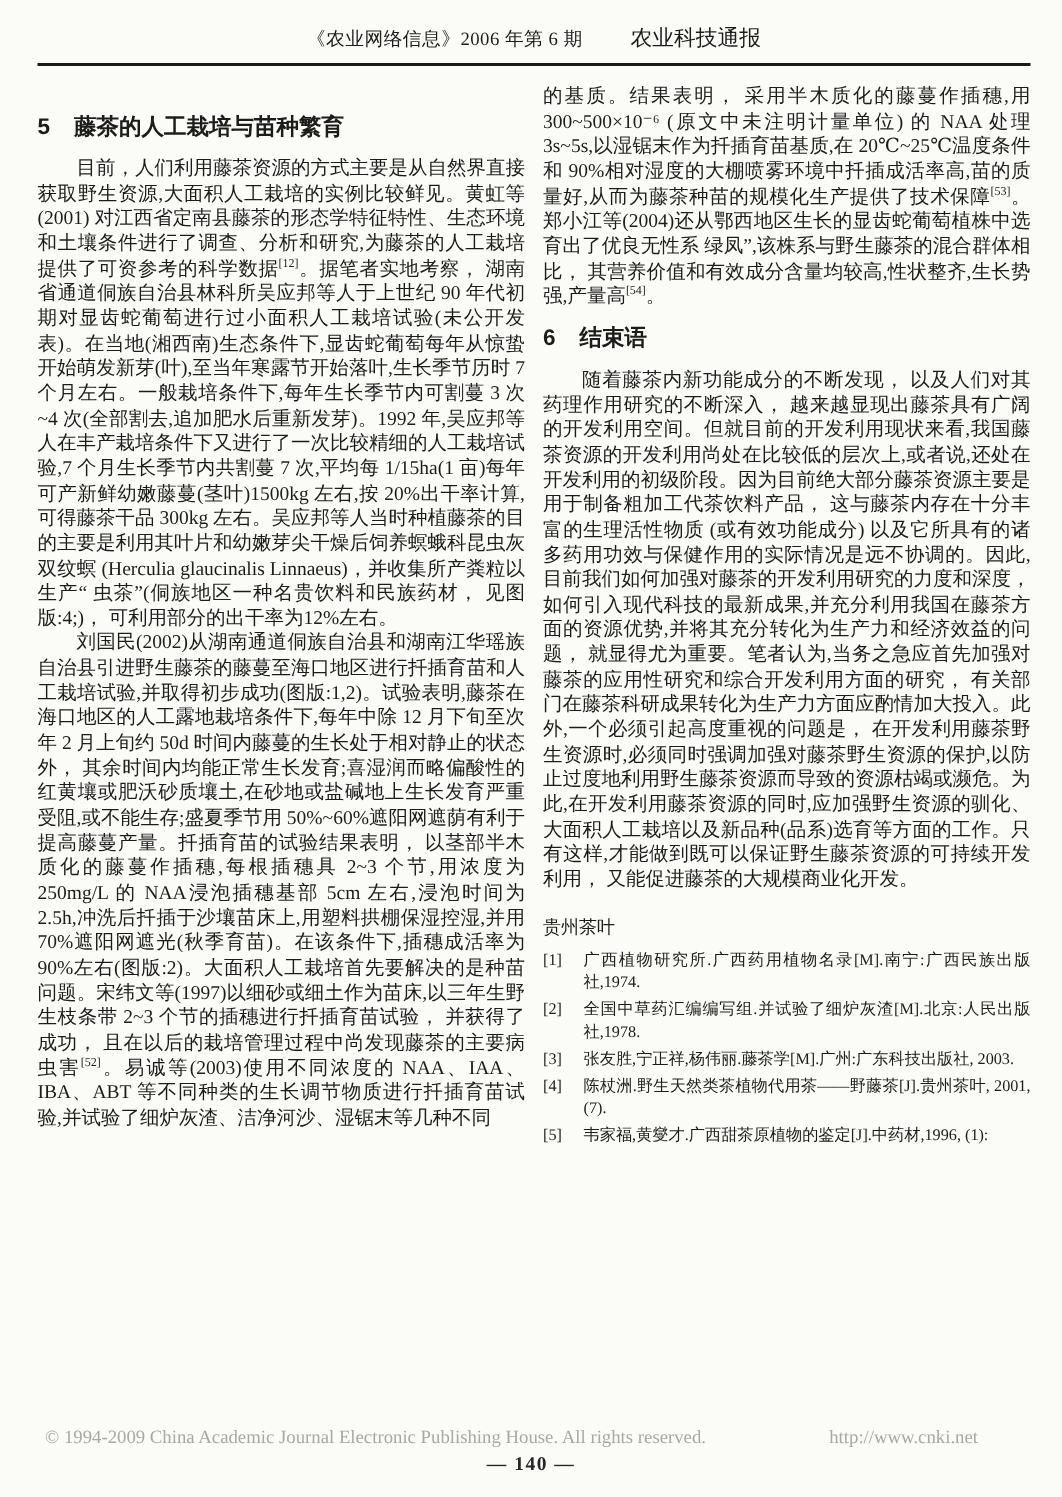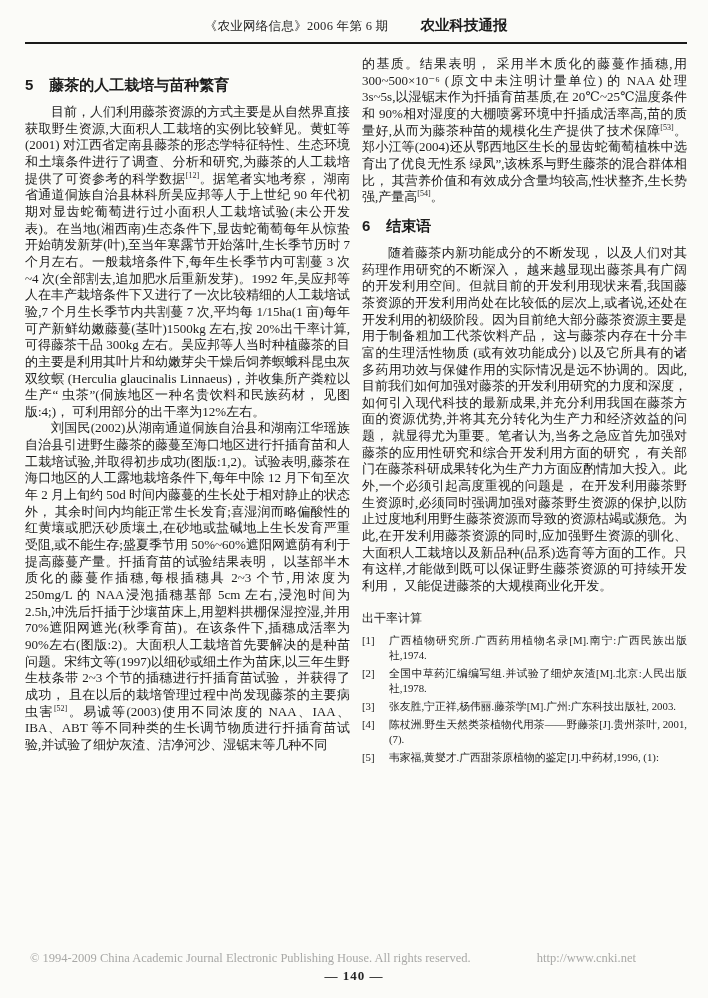--- a/index.html
+++ b/index.html
@@ -15,21 +15,21 @@
   
   .header {
     position:absolute; top:16px; left:25px; right:21px;
     text-align:center;
     border-bottom:2px solid #1a1a1a;
     padding-bottom:7px;
     white-space:nowrap;
   }
   .journal { font-size:12.5px; letter-spacing:0.3px; }
   .bulletin {
-    font-size:14.5px; font-weight:bold; margin-left:28px;
+    font-size:14.5px; font-weight:normal; margin-left:28px;
     font-family:"Liberation Sans","DejaVu Sans",sans-serif;
   }
 
   
   .columns {
     position:absolute; top:56px; left:25px; right:21px;
     display:flex; gap:12px;
   }
   .col {
     width:325px; height:882px; overflow:hidden;
@@ -48,21 +48,21 @@
   sup { font-size:8px; line-height:0; vertical-align:super; }
 
   
   .refs-title { font-size:12px; margin:15px 0 7px 0; text-indent:0; }
   .ref { display:flex; font-size:10.8px; line-height:14.9px; margin-bottom:3px; }
   .ref-num { flex:none; width:27px; }
   .ref-text { flex:1; text-align:justify; }
 
   
   .footer-line {
-    position:absolute; top:951px; left:30px; right:72px;
+    position:absolute; top:951px; left:30px; right:56px;
     display:flex; justify-content:space-between;
     color:#a8a8a6; font-size:12.5px; white-space:nowrap;
   }
   .page-number {
     position:absolute; top:968px; left:0; right:0;
     text-align:center; font-size:13px; color:#262626;
     letter-spacing:1px;
     font-weight:bold;
   }
 </style>
@@ -86,21 +86,21 @@
       <p>刘国民(2002)从湖南通道侗族自治县和湖南江华瑶族自治县引进野生藤茶的藤蔓至海口地区进行扦插育苗和人工栽培试验,并取得初步成功(图版:1,2)。试验表明,藤茶在海口地区的人工露地栽培条件下,每年中除 12 月下旬至次年 2 月上旬约 50d 时间内藤蔓的生长处于相对静止的状态外， 其余时间内均能正常生长发育;喜湿润而略偏酸性的红黄壤或肥沃砂质壤土,在砂地或盐碱地上生长发育严重受阻,或不能生存;盛夏季节用 50%~60%遮阳网遮荫有利于提高藤蔓产量。扦插育苗的试验结果表明， 以茎部半木质化的藤蔓作插穗,每根插穗具 2~3 个节,用浓度为 250mg/L 的 NAA浸泡插穗基部 5cm 左右,浸泡时间为 2.5h,冲洗后扦插于沙壤苗床上,用塑料拱棚保湿控湿,并用 70%遮阳网遮光(秋季育苗)。在该条件下,插穗成活率为 90%左右(图版:2)。大面积人工栽培首先要解决的是种苗问题。宋纬文等(1997)以细砂或细土作为苗床,以三年生野生枝条带 2~3 个节的插穗进行扦插育苗试验， 并获得了成功， 且在以后的栽培管理过程中尚发现藤茶的主要病虫害<sup>[52]</sup>。易诚等(2003)使用不同浓度的 NAA、IAA、IBA、ABT 等不同种类的生长调节物质进行扦插育苗试验,并试验了细炉灰渣、洁净河沙、湿锯末等几种不同</p>
     </div>
 
     <div class="col">
       <p class="noindent">的基质。结果表明， 采用半木质化的藤蔓作插穗,用300~500×10⁻⁶ (原文中未注明计量单位) 的 NAA 处理3s~5s,以湿锯末作为扦插育苗基质,在 20℃~25℃温度条件和 90%相对湿度的大棚喷雾环境中扦插成活率高,苗的质量好,从而为藤茶种苗的规模化生产提供了技术保障<sup>[53]</sup>。郑小江等(2004)还从鄂西地区生长的显齿蛇葡萄植株中选育出了优良无性系 绿凤”,该株系与野生藤茶的混合群体相比， 其营养价值和有效成分含量均较高,性状整齐,生长势强,产量高<sup>[54]</sup>。</p>
       <div class="section-heading" style="margin-top:10px;">
         <span class="sec-no">6</span><span>结束语</span>
       </div>
       <p>随着藤茶内新功能成分的不断发现， 以及人们对其药理作用研究的不断深入， 越来越显现出藤茶具有广阔的开发利用空间。但就目前的开发利用现状来看,我国藤茶资源的开发利用尚处在比较低的层次上,或者说,还处在开发利用的初级阶段。因为目前绝大部分藤茶资源主要是用于制备粗加工代茶饮料产品， 这与藤茶内存在十分丰富的生理活性物质 (或有效功能成分) 以及它所具有的诸多药用功效与保健作用的实际情况是远不协调的。因此,目前我们如何加强对藤茶的开发利用研究的力度和深度， 如何引入现代科技的最新成果,并充分利用我国在藤茶方面的资源优势,并将其充分转化为生产力和经济效益的问题， 就显得尤为重要。笔者认为,当务之急应首先加强对藤茶的应用性研究和综合开发利用方面的研究， 有关部门在藤茶科研成果转化为生产力方面应酌情加大投入。此外,一个必须引起高度重视的问题是， 在开发利用藤茶野生资源时,必须同时强调加强对藤茶野生资源的保护,以防止过度地利用野生藤茶资源而导致的资源枯竭或濒危。为此,在开发利用藤茶资源的同时,应加强野生资源的驯化、大面积人工栽培以及新品种(品系)选育等方面的工作。只有这样,才能做到既可以保证野生藤茶资源的可持续开发利用， 又能促进藤茶的大规模商业化开发。</p>
 
-      <div class="refs-title">出干率计算</div>
+      <div class="refs-title">贵州茶叶</div>
 
       <div class="ref">
         <span class="ref-num">[1]</span>
         <span class="ref-text">广西植物研究所.广西药用植物名录[M].南宁:广西民族出版社,1974.</span>
       </div>
       <div class="ref">
         <span class="ref-num">[2]</span>
         <span class="ref-text">全国中草药汇编编写组.并试验了细炉灰渣[M].北京:人民出版社,1978.</span>
       </div>
       <div class="ref">

